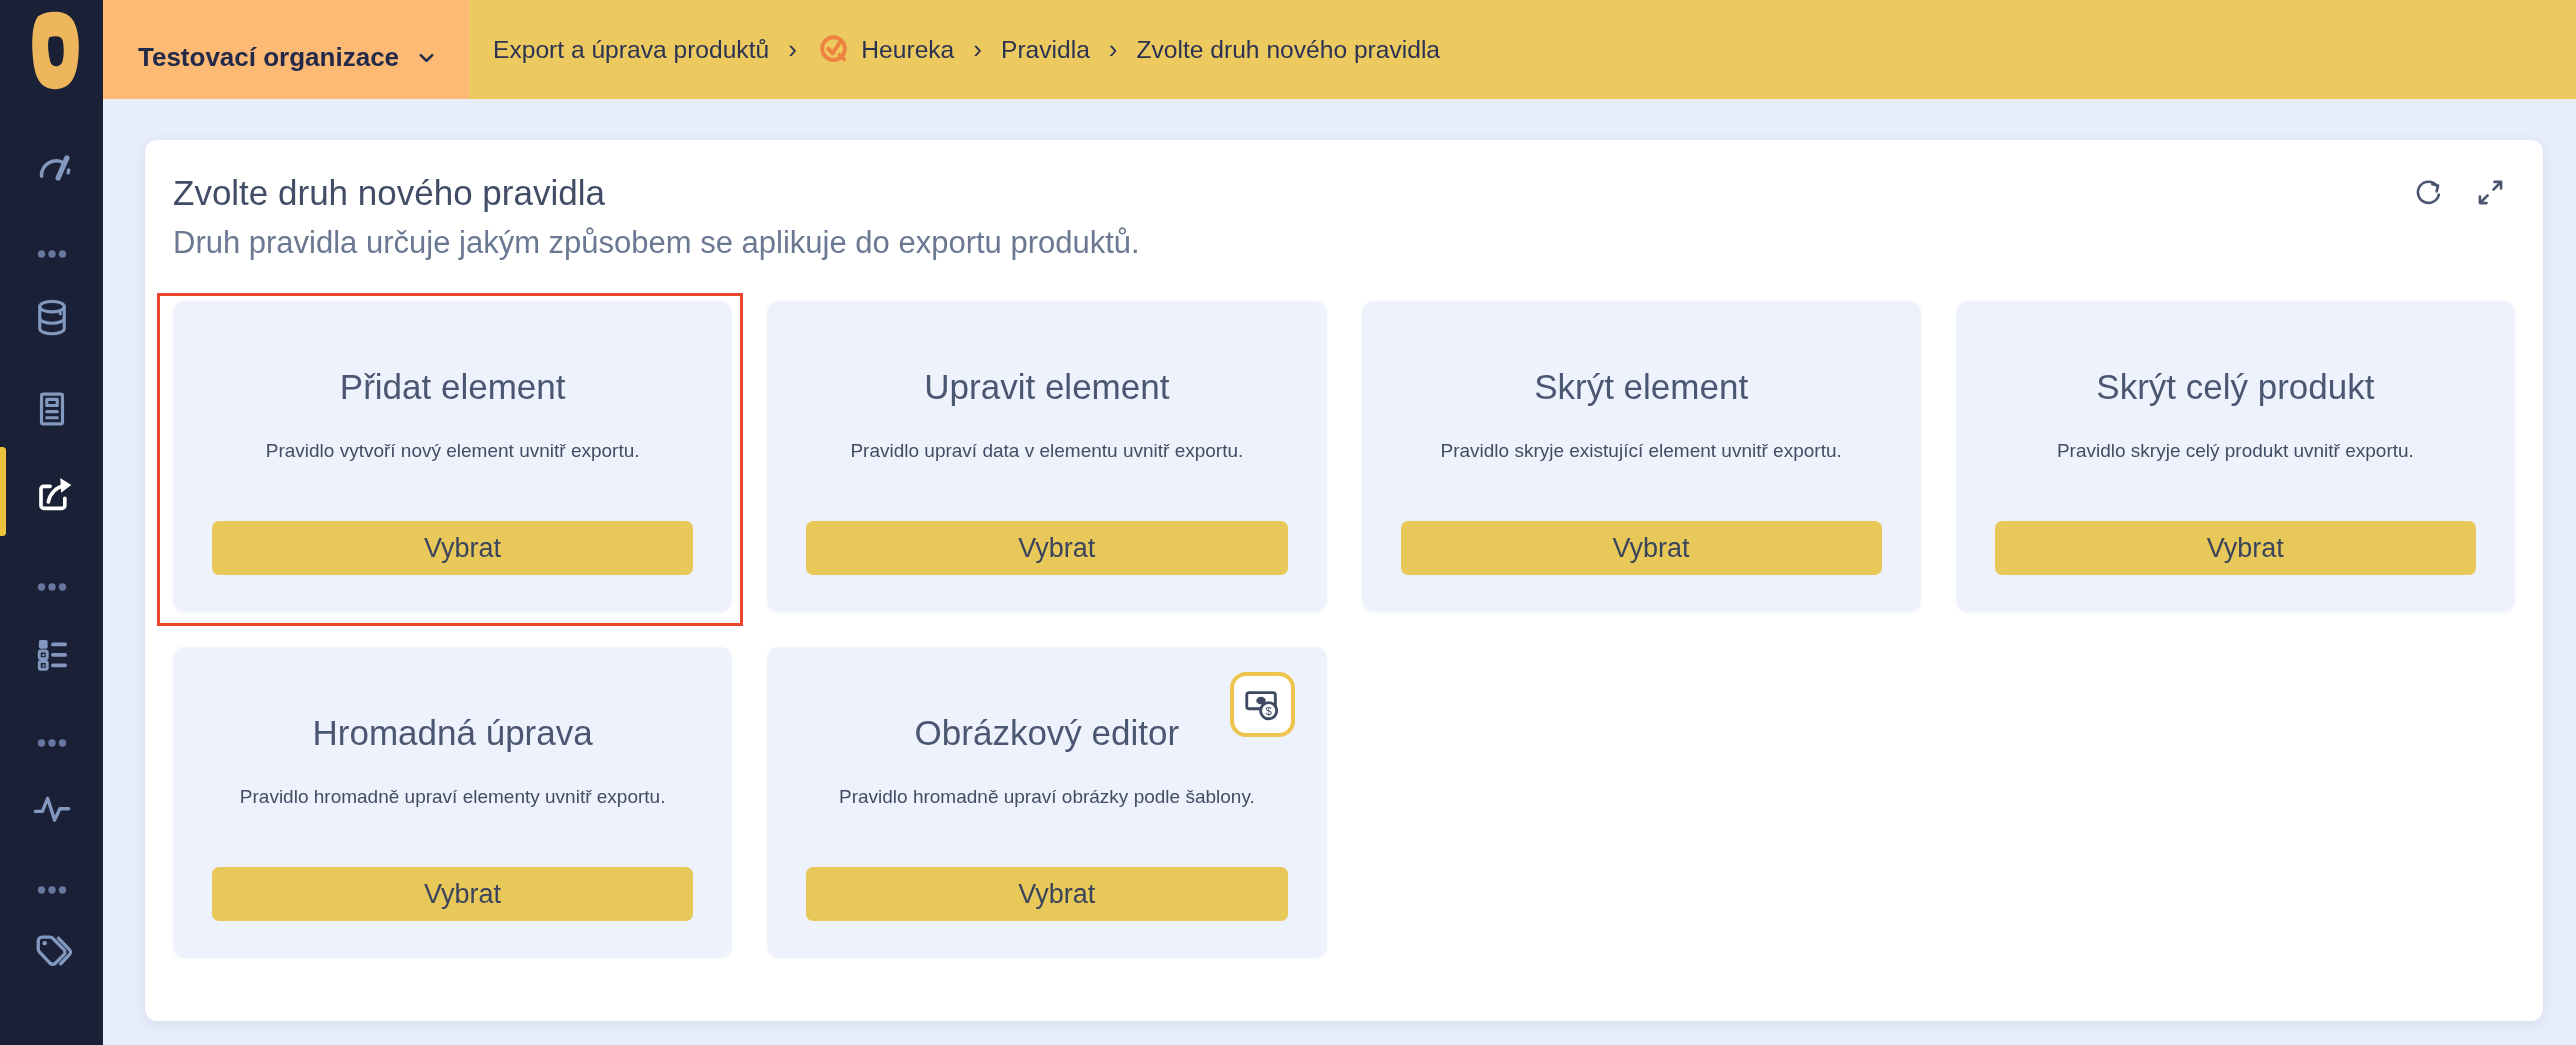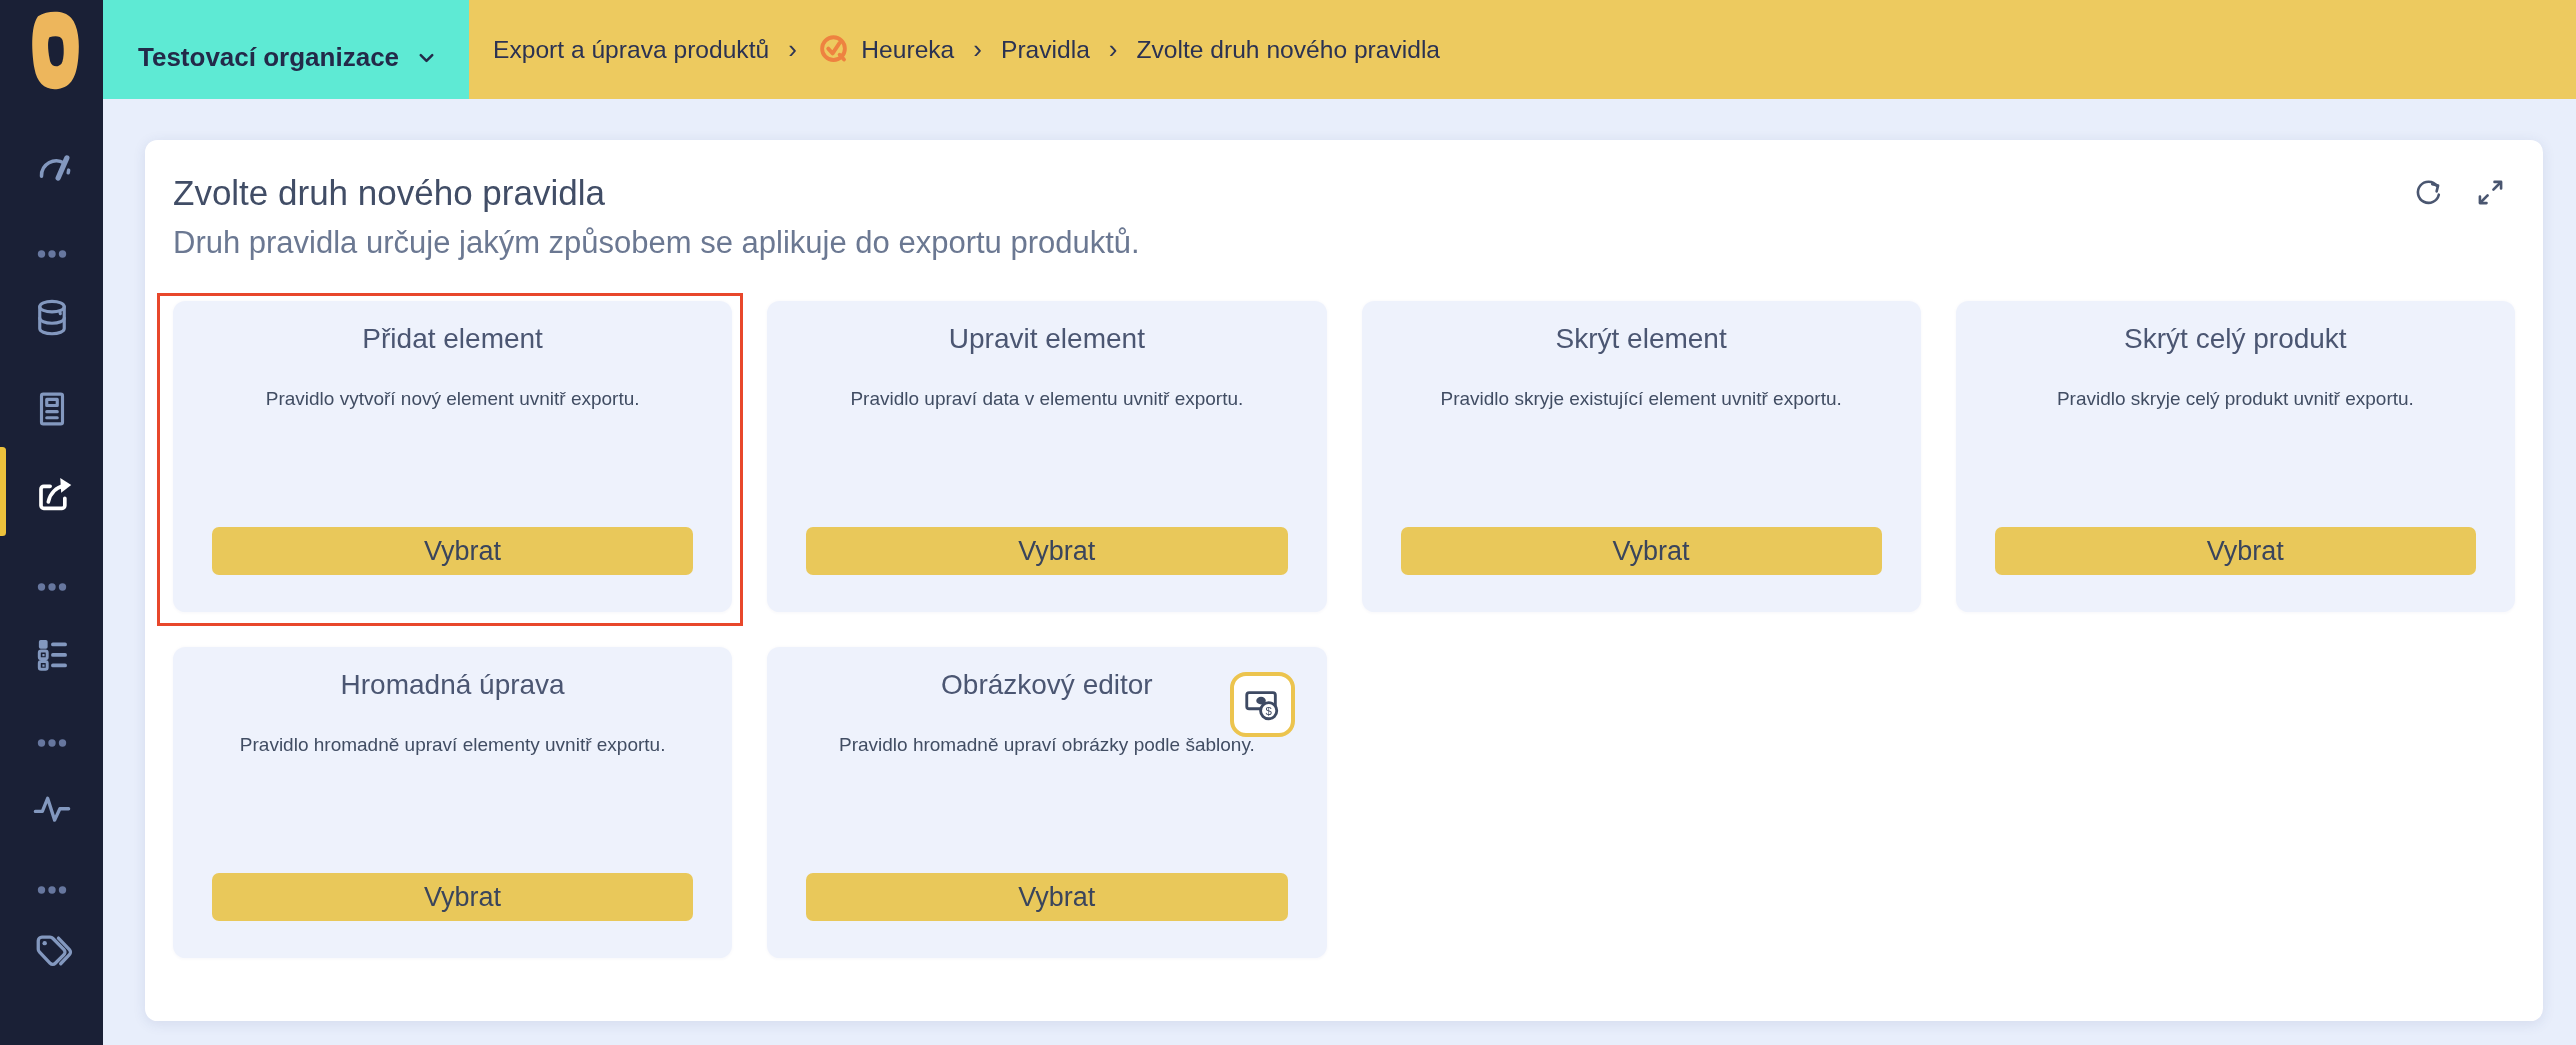--- a/index.html
+++ b/index.html
@@ -29,21 +29,21 @@
     position:absolute; left:0; top:447px; width:6.1px; height:89px;
     background:#edc23c; border-radius:0 3.5px 3.5px 0;
   }
 
   
   .topbar {
     position:absolute; left:103px; top:0; width:2473px; height:99px;
     background:#edca5f; display:flex; align-items:stretch; z-index:4;
   }
   .org-switcher {
-    width:366px; background:#5eead4; display:flex; align-items:center;
+    width:366px; background:#fdba74; display:flex; align-items:center;
     padding:16px 30px 0 35px; gap:16px; cursor:pointer; flex:none;
   }
   .org-name { font-size:26px; font-weight:700; color:#232a49; white-space:nowrap; }
   .breadcrumb {
     display:flex; align-items:center; padding-left:24px; gap:19px;
     font-size:24.6px; color:#2b3252; white-space:nowrap;
   }
   .crumb-sep { font-size:26px; color:#2e3554; }
   .crumb { cursor:pointer; }
   .crumb-current { cursor:default; }
@@ -69,24 +69,24 @@
   .grid {
     margin:40px 28px 0 28px;
     display:grid; grid-template-columns:repeat(4,1fr);
     grid-auto-rows:311px; gap:35px;
   }
   .tile {
     background:#eef2fc; border-radius:12.3px; position:relative;
     text-align:center; padding:0 39px;
     box-shadow:0 0.9px 3.5px rgba(40,60,120,0.04);
   }
-  .tile-title { font-size:28px; font-weight:400; color:#4b5672; margin-top:22px; }
+  .tile-title { font-size:35px; font-weight:400; color:#4b5672; margin-top:66px; }
   .tile-desc  { font-size:19px; color:#414d63; line-height:46px; margin-top:21px; }
   .select-btn {
-    position:absolute; left:39px; right:39px; bottom:37px; height:48px;
+    position:absolute; left:39px; right:39px; bottom:37px; height:54px;
     background:#e9c85a; border:none; border-radius:7px;
     font-family:"Liberation Sans", sans-serif;
     font-size:27px; color:#3a455c; cursor:pointer;padding-left:20px;
   }
   .paid-badge {
     position:absolute; top:24.6px; right:32px; width:65px; height:65px;
     background:#ffffff; border:4.4px solid #ecc44e; border-radius:16px;
     display:flex; align-items:center; justify-content:center;
   }
 

